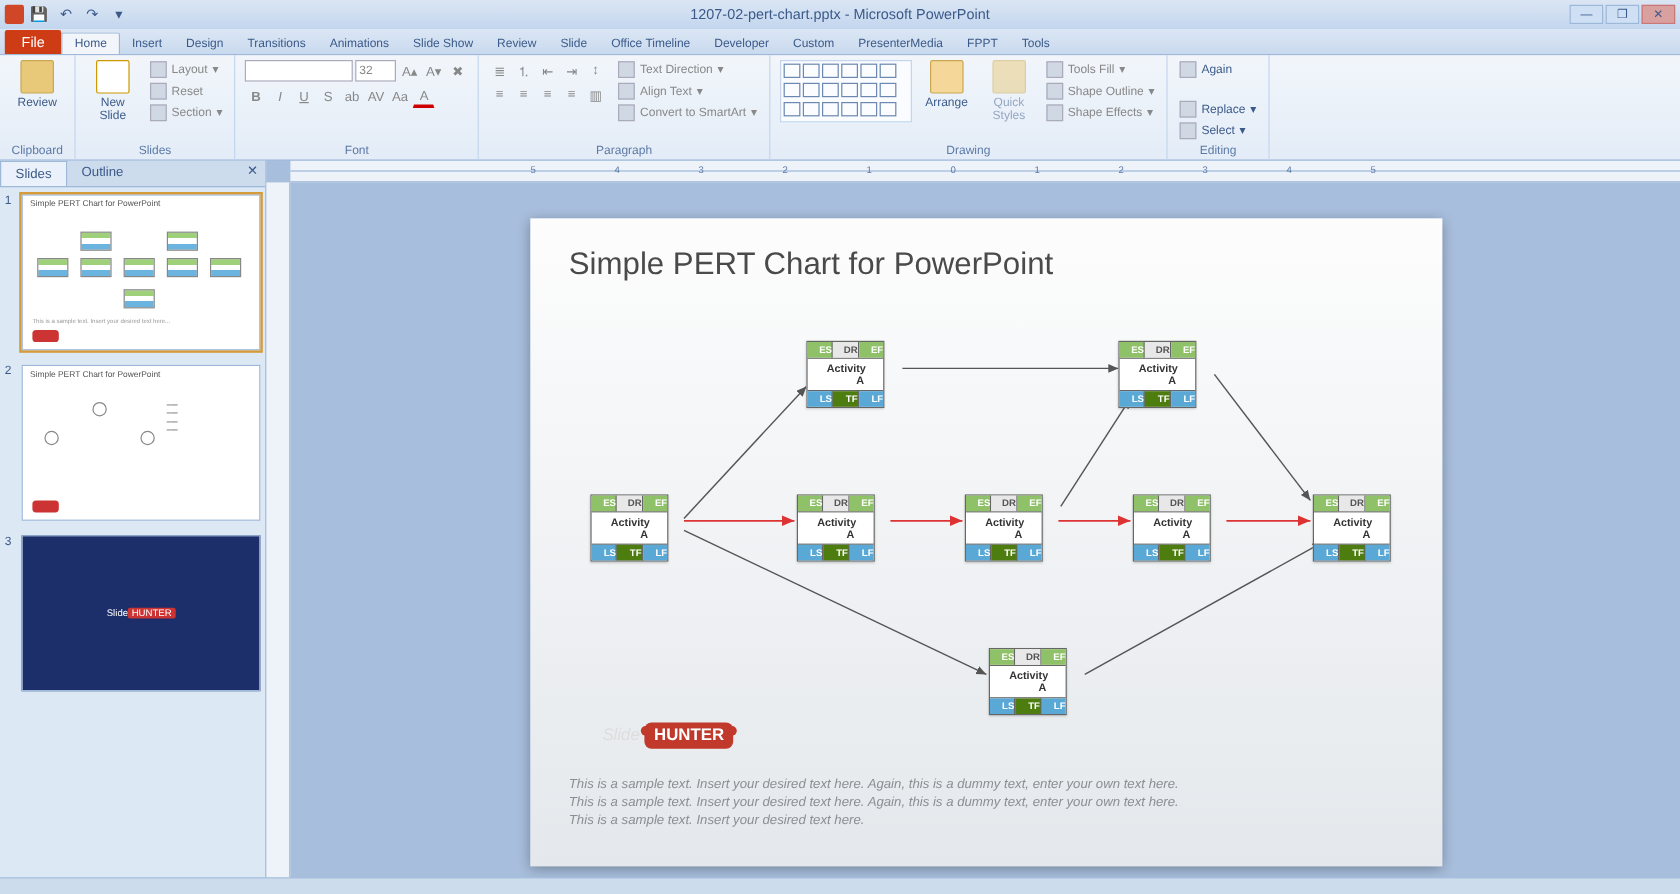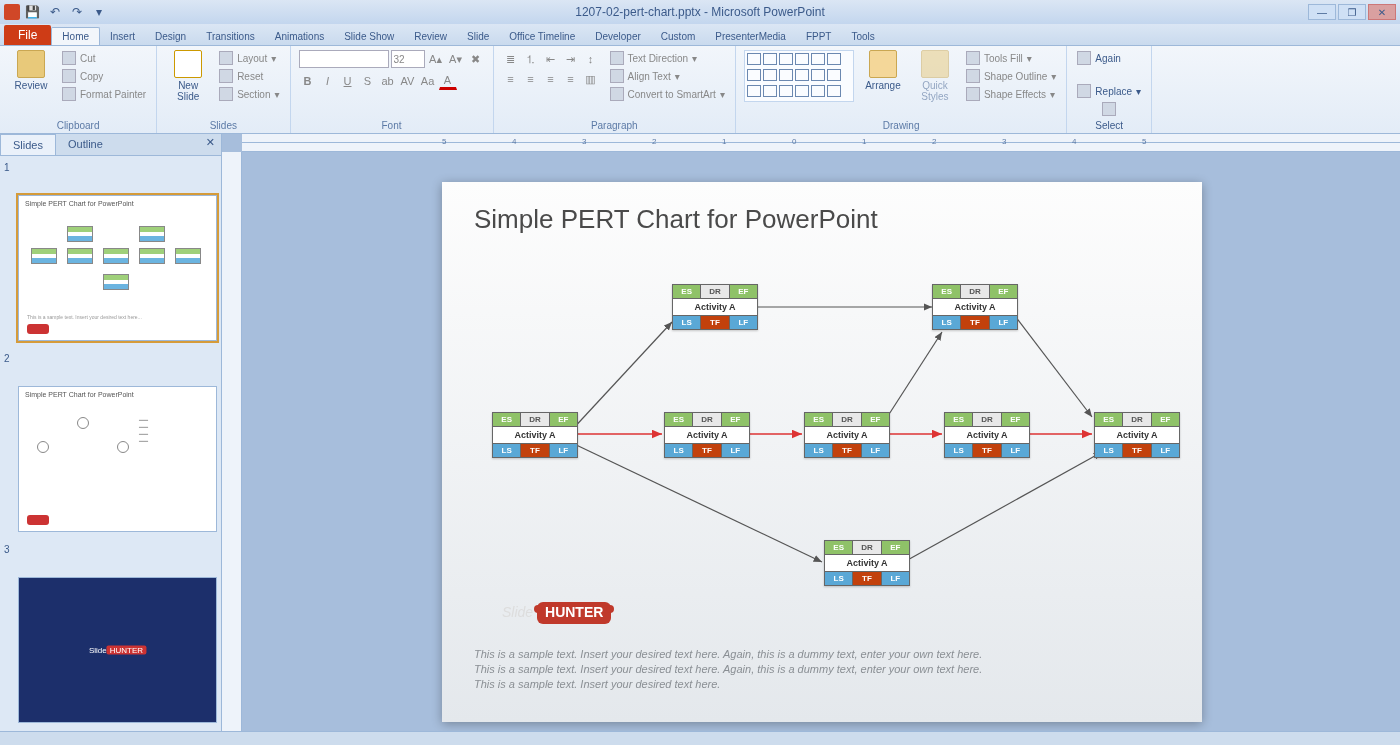--- a/index.html
+++ b/index.html
@@ -42,21 +42,21 @@
   
   .workspace { display:flex; height:calc(745px - 24px - 22px - 88px - 14px); }
   .side-panel { width:222px; background:#dde8f5; border-right:1px solid #9db8d9; display:flex; flex-direction:column; }
   .side-tabs { display:flex; border-bottom:1px solid #9db8d9; background:#cddced; }
   .side-tab { padding:4px 12px; font-size:11px; color:#3b5a8a; cursor:pointer; }
   .side-tab.active { background:#eaf1fa; border:1px solid #9db8d9; border-bottom:none; }
   .side-close { margin-left:auto; padding:2px 6px; color:#3b5a8a; cursor:pointer; font-size:11px; }
   .thumbs { flex:1; overflow:auto; padding:6px 4px; }
   .thumb-row { display:flex; gap:4px; margin-bottom:12px; }
   .thumb-num { width:10px; font-size:10px; color:#3b5a8a; }
-  .thumb { flex:1; background:#fff; border:1px solid #9db8d9; height:146px; position:relative; overflow:hidden; cursor:pointer;margin-top:33px; }
+  .thumb { flex:1; background:#fff; border:1px solid #9db8d9; height:130px; position:relative; overflow:hidden; cursor:pointer; }
   .thumb.sel { outline:2px solid #d59b3a; }
   .thumb.dark { background:#1c2f6b; }
 
   
   .t1-title { font-size:7px; color:#555; padding:4px 6px; }
   .mini-node { position:absolute; width:26px; height:16px; border:1px solid #888; background:linear-gradient(#9fd07a 33%, #fff 33% 66%, #6bb4e0 66%); }
   .t1-badge{position:absolute;bottom:6px;left:8px;width:22px;height:10px;background:#c33;border-radius:3px;}
   .t1-desc{position:absolute;bottom:20px;left:8px;right:8px;font-size:5px;color:#999;line-height:1.2;}
 
   .t2-circ{position:absolute;width:12px;height:12px;border:1px solid #888;border-radius:50%;background:#fff;}
@@ -71,29 +71,29 @@
   .ruler-h::before{content:"";position:absolute;left:0;right:0;top:8px;border-top:1px solid #9db8d9;}
   .ruler-tick{position:absolute;top:3px;font-size:8px;}
   .ruler-v { position:absolute; left:0; top:18px; bottom:0; width:20px; background:#eef3fa; border-right:1px solid #9db8d9; }
 
   .canvas-wrap { flex:1; position:relative; overflow:hidden; }
   .slide { position:absolute; left:220px; top:30px; width:760px; height:540px; background:linear-gradient(#fdfdfd,#e4e8ec); box-shadow:0 2px 10px rgba(0,0,0,.3); }
   .slide-title { font-size:26px; color:#4a4a4a; padding:22px 32px 8px; font-weight:400; }
 
   
   .pert { position:absolute; left:50px; top:90px; right:30px; bottom:130px; }
-  .node { position:absolute; width:86px; border:1px solid #666; background:#fff; font-size:9px; text-align:center; box-shadow:0 1px 2px rgba(0,0,0,.2); }
+  .node { position:absolute; width:65px; border:1px solid #666; background:#fff; font-size:9px; text-align:right; box-shadow:0 1px 2px rgba(0,0,0,.2); }
   .node .row { display:flex; }
   .node .cell { flex:1; padding:2px 0; border-right:1px solid #666; font-size:8px; font-weight:bold; }
   .node .cell:last-child{border-right:none;}
   .node .top .cell{ background:#8fc268; color:#fff; }
   .node .top .cell.mid{ background:#e8e8e8; color:#555; }
   .node .mid-row{ padding:3px 16px; font-weight:bold; color:#333; border-top:1px solid #666; border-bottom:1px solid #666; }
   .node .bot .cell{ background:#5aa8d6; color:#fff; }
-  .node .bot .cell.mid{ background:#c2410c; }
+  .node .bot .cell.mid{ background:#4d7c0f; }
 
   svg.arrows{position:absolute;inset:0;width:100%;height:100%;pointer-events:none;}
 
   .slide-logo { position:absolute; left:60px; bottom:98px; color:#fff; font-size:14px; font-style:italic; }
   .slide-logo .pre{color:#ddd;}
   .slide-logo .badge{ background:#c0392b; padding:2px 8px 4px; border-radius:6px; display:inline-block; position:relative; font-style:normal; font-weight:bold; }
   .slide-logo .badge::before,.slide-logo .badge::after{content:"";position:absolute;width:8px;height:8px;background:#c0392b;border-radius:50%;}
   .slide-logo .badge::before{left:-3px;top:3px;} .slide-logo .badge::after{right:-3px;top:3px;}
 
   .sample-text{ position:absolute; left:32px; right:32px; bottom:30px; font-size:11px; font-style:italic; color:#8a8f94; line-height:1.35; }
@@ -140,34 +140,20 @@
   <div class="tab">Tools</div>
 </div>
 
 <div class="ribbon">
   <div class="group">
     <div class="group-body">
       <div class="big-btn">
           <div class="ic"></div>
           <span>Review</span>
         </div>
-      <div class="stack">
-        <div class="small-btn">
-            <div class="ic"></div>
-            <span>Cut</span>
-          </div>
-        <div class="small-btn">
-            <div class="ic"></div>
-            <span>Copy</span>
-          </div>
-        <div class="small-btn">
-            <div class="ic"></div>
-            <span>Format Painter</span>
-          </div>
-      </div>
     </div>
     <div class="group-label">Clipboard</div>
   </div>
 
   <div class="group">
     <div class="group-body">
       <div class="big-btn">
           <div class="ic" style="background:#fff;border-color:#c90;"></div>
           <span style="white-space:pre;">New
 Slide</span>
@@ -275,21 +261,21 @@
   </div>
 
   <div class="group">
     <div class="group-body">
         <div class="stack">
       <div class="small-btn" style="color:#3b5a8a;">
             <div class="ic"></div>
             <span>Again</span>
           </div>
       <div class="small-btn" style="color:#3b5a8a;margin-top:15px;"><div class="ic"></div><span>Replace</span> ▾</div>
-      <div class="small-btn" style="color:#3b5a8a;flex-direction:column;"><div class="ic"></div><span>Select</span> ▾</div>
+      <div class="small-btn" style="color:#3b5a8a;"><div class="ic"></div><span>Select</span> ▾</div>
     </div>
       </div>
     <div class="group-label">Editing</div>
   </div>
 </div>
 
 <div class="workspace">
   <div class="side-panel">
     <div class="side-tabs">
       <div class="side-tab active">Slides</div>

